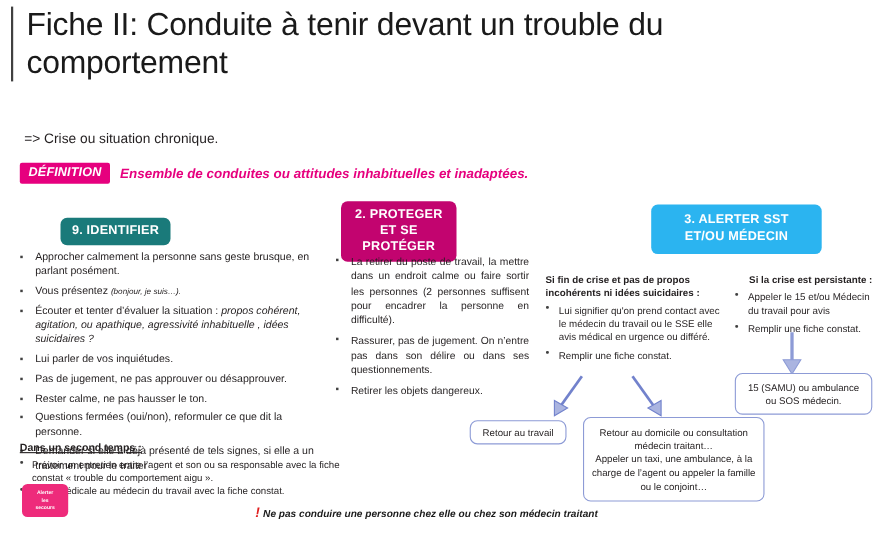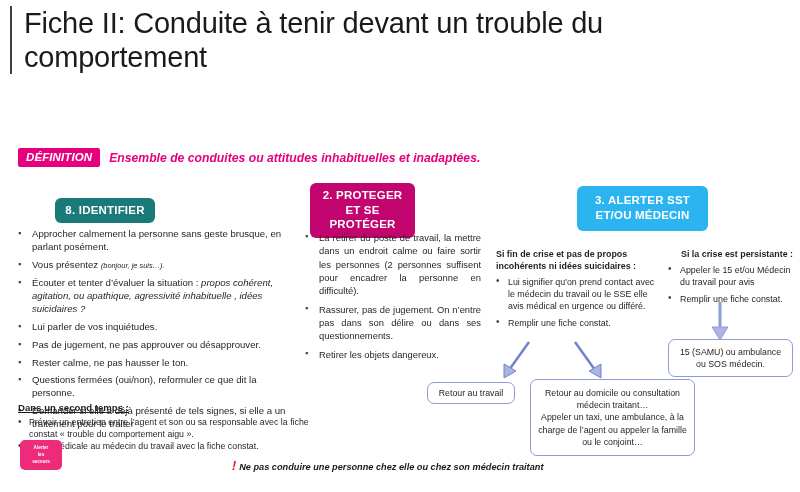--- a/index.html
+++ b/index.html
@@ -34,21 +34,21 @@
     margin-left:9px;color:#e6007e;font-weight:bold;font-style:italic;font-size:12.2px;
   }
 
   
   .pill{
     position:absolute;color:#fff;font-weight:bold;text-align:center;
     border-radius:6px;letter-spacing:0.2px;
   }
   .pill-1{left:55px;top:198px;width:100px;padding:6px 0 7px 0;background:#1a7a7a;font-size:11.5px;}
   .pill-2{left:310px;top:183px;width:105px;padding:5px 0 6px 0;background:#c2046f;font-size:11.5px;line-height:1.28;}
-  .pill-3{left:577px;top:186px;width:131px;padding:7px 0 8px 0;background:#2bb4f0;font-size:11.5px;line-height:1.3;}
+  .pill-3{left:592px;top:186px;width:155px;padding:7px 0 8px 0;background:#2bb4f0;font-size:11.5px;line-height:1.3;}
 
   
   ul.blist{list-style:none;margin:0;padding:0;}
   ul.blist > li{
     position:relative;padding-left:14px;margin-bottom:5px;
   }
   ul.blist > li:before{
     content:"\25AA";position:absolute;left:0;top:-1px;color:#404040;font-size:9px;
   }
 
@@ -114,27 +114,28 @@
 </head>
 <body>
 
 <div class="slide">
 
   <div class="title-wrap">
     <div class="title-bar"></div>
     <div class="title-text">Fiche II: Conduite à tenir devant un trouble du comportement</div>
   </div>
 
+  <div class="subtitle">=&gt; Crise ou situation chronique.</div>
 
   <div class="def-row">
     <span class="def-badge">DÉFINITION</span>
     <span class="def-text">Ensemble de conduites ou attitudes inhabituelles et inadaptées.</span>
   </div>
 
-  <div class="pill pill-1">8. IDENTIFIER</div>
+  <div class="pill pill-1">9. IDENTIFIER</div>
 
   <div class="pill pill-2">
     <div>2. PROTEGER</div>
     <div>ET SE</div>
     <div>PROTÉGER</div>
   </div>
 
   <div class="pill pill-3">
     <div>3. ALERTER SST</div>
     <div>ET/OU MÉDECIN</div>

